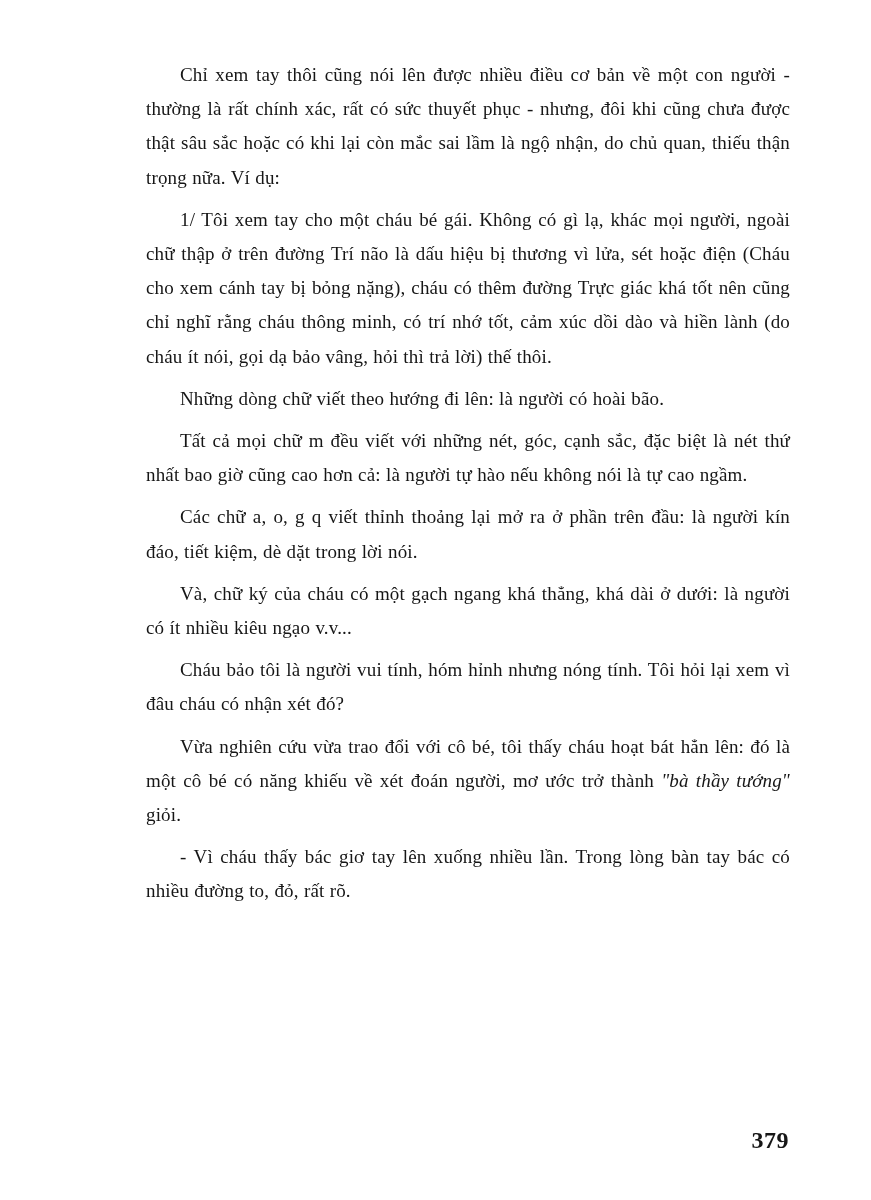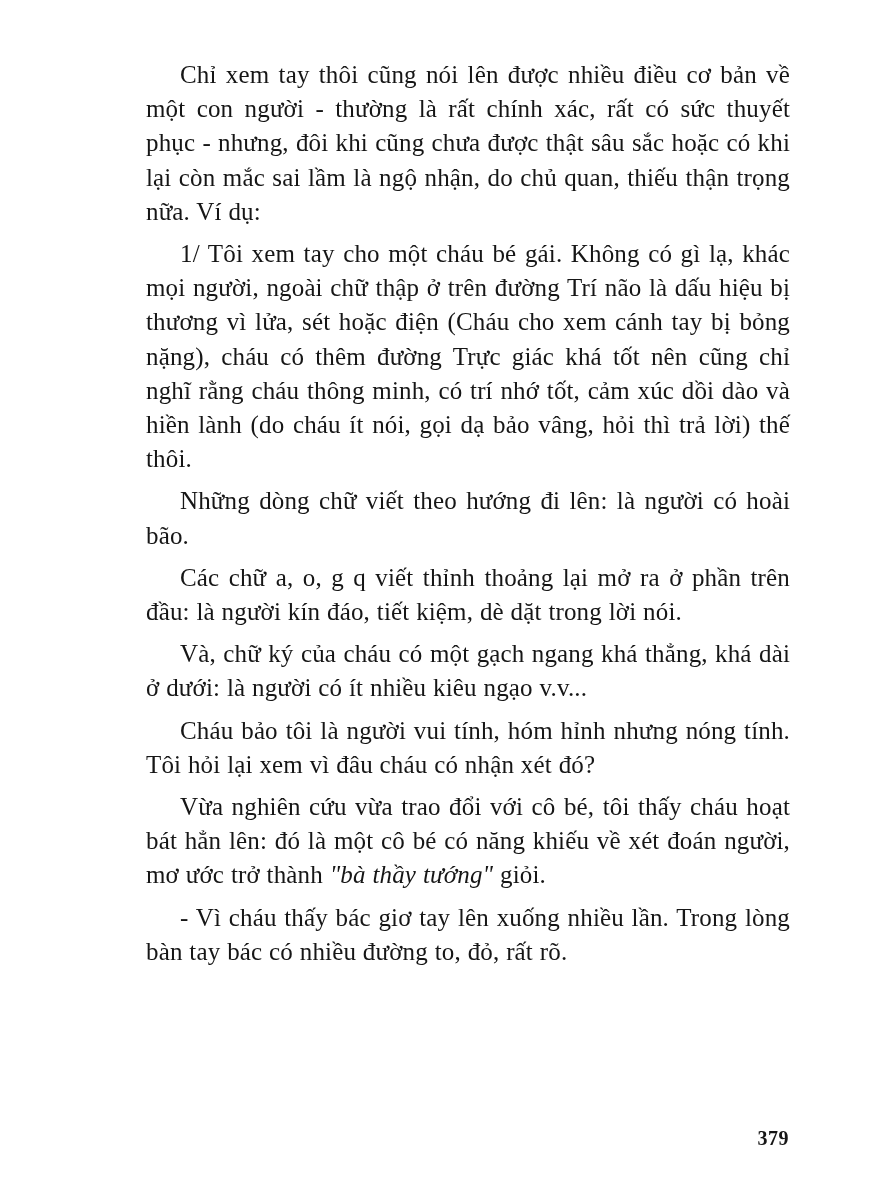--- a/index.html
+++ b/index.html
@@ -30,41 +30,41 @@
     top: 58px;
     width: 644px;
   }
 
   .para {
     margin: 0 0 0 0;
     padding: 0;
     text-align: justify;
     text-justify: inter-word;
     text-indent: 34px;
-    font-size: 25px;
+    font-size: 19px;
     line-height: 34.2px;
     letter-spacing: 0.15px;
     word-spacing: 0.4px;
     -webkit-font-smoothing: none;
   }
 
   
   .para + .para {
     margin-top: 8px;
   }
 
   .quoted-italic {
     font-style: italic;
   }
 
   #page-number {
     position: absolute;
     right: 82px;
     top: 1128px;
-    font-size: 20px;
+    font-size: 24px;
     font-weight: bold;
     line-height: 1;
     letter-spacing: 0.5px;
     font-family: "Liberation Serif", "DejaVu Serif", serif;
   }
 </style>
 </head>
 <body>
 
 <div id="page">
@@ -72,20 +72,21 @@
   <div id="text-column">
 
     <p class="para">Chỉ xem tay thôi cũng nói lên được nhiều điều cơ bản về một con người - thường là rất chính xác, rất có sức thuyết phục - nhưng, đôi khi cũng chưa được thật sâu sắc hoặc có khi lại còn mắc sai lầm là ngộ nhận, do chủ quan, thiếu thận trọng nữa. Ví dụ:</p>
 
     <p class="para">1/ Tôi xem tay cho một cháu bé gái. Không có gì lạ, khác mọi người, ngoài chữ thập ở trên đường Trí não là dấu hiệu bị thương vì lửa, sét hoặc điện (Cháu cho xem cánh tay bị bỏng nặng), cháu có thêm đường Trực giác khá tốt nên cũng chỉ nghĩ rằng cháu thông minh, có trí nhớ tốt, cảm xúc dồi dào và hiền lành (do cháu ít nói, gọi dạ bảo vâng, hỏi thì trả lời) thế thôi.</p>
 
 
 
     <p class="para">Những dòng chữ viết theo hướng đi lên: là người có hoài bão.</p>
 
+    <p class="para">Tất cả mọi chữ m đều viết với những nét, góc, cạnh sắc, đặc biệt là nét thứ nhất bao giờ cũng cao hơn cả: là người tự hào nếu không nói là tự cao ngầm.</p>
 
     <p class="para">Các chữ a, o, g q viết thỉnh thoảng lại mở ra ở phần trên đầu: là người kín đáo, tiết kiệm, dè dặt trong lời nói.</p>
 
 
     <p class="para">Và, chữ ký của cháu có một gạch ngang khá thẳng, khá dài ở dưới: là người có ít nhiều kiêu ngạo v.v...</p>
 
     <p class="para">Cháu bảo tôi là người vui tính, hóm hỉnh nhưng nóng tính. Tôi hỏi lại xem vì đâu cháu có nhận xét đó?</p>
 
     <p class="para">
       <span>Vừa nghiên cứu vừa trao đổi với cô bé, tôi thấy cháu hoạt bát hẳn lên: đó là một cô bé có năng khiếu về xét đoán người, mơ ước trở thành </span><span class="quoted-italic">"bà thầy tướng"</span><span> giỏi.</span>

